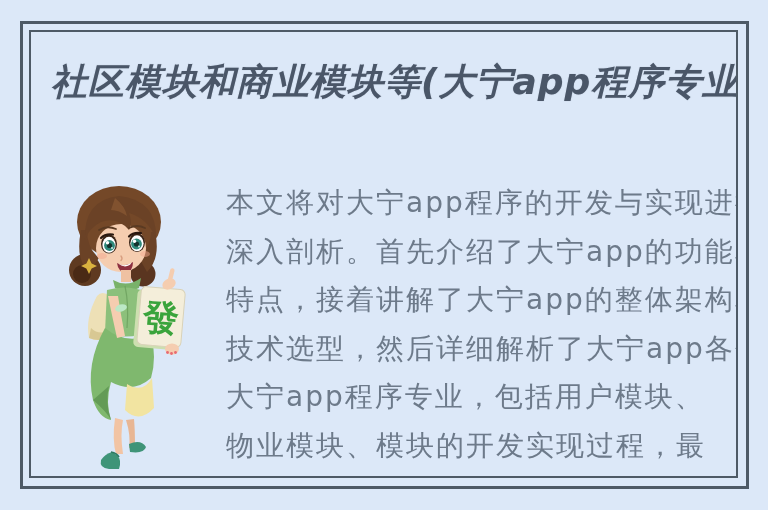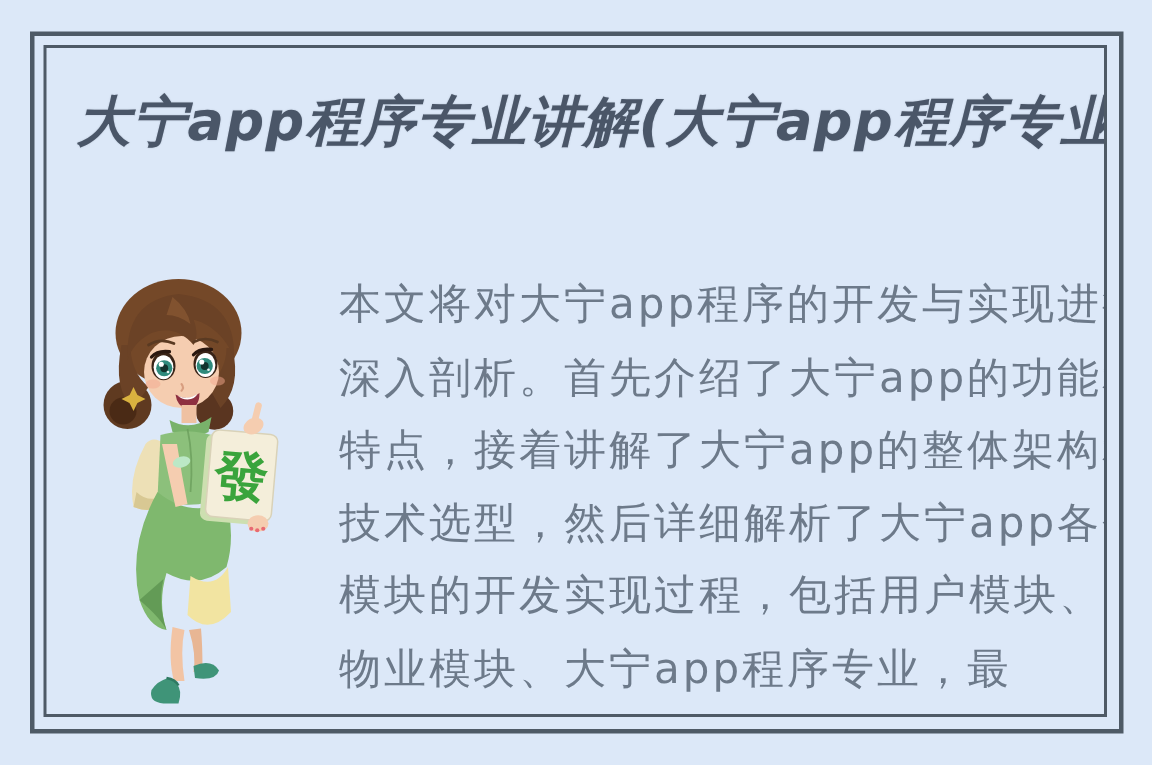--- a/index.html
+++ b/index.html
@@ -36,21 +36,21 @@
     position:absolute;left:24px;top:146px;width:180px;height:295px;
   }
 </style>
 </head>
 <body>
 
 <div class="outer-frame">
   <div class="inner-frame">
 
     <div class="title-block">
-      <div>大宁app程序专业讲解(大宁app程序专业</div>
+      <div>社区模块和商业模块等(大宁app程序专业</div>
     </div>
 
     <svg class="mascot" viewBox="0 0 180 295" aria-hidden="true">
 
       <circle cx="30" cy="92" r="16" fill="#5f3a20"></circle>
       <circle cx="88" cy="96" r="12.5" fill="#5a3520"></circle>
       <circle cx="27" cy="96" r="9" fill="#4a2a15"></circle>
 
       <ellipse cx="64" cy="44" rx="42" ry="36" fill="#744828"></ellipse>
       <path d="M26,52 Q20,82 34,94 L44,80 Q32,70 32,52 Z" fill="#6b4226"></path>
@@ -139,18 +139,18 @@
         <path d="M57,274 Q50,276 46,282 Q44,290 54,291 L64,291 Q67,282 62,277 Z" fill="#3f9478"></path>
         <path d="M56,274 q6,1 8,5" stroke="#2e7a62" stroke-width="1.6" fill="none"></path>
       </g>
     </svg>
 
     <div class="body-block">
       <div class="body-line">本文将对大宁app程序的开发与实现进行</div>
       <div class="body-line">深入剖析。首先介绍了大宁app的功能和</div>
       <div class="body-line">特点，接着讲解了大宁app的整体架构和</div>
       <div class="body-line">技术选型，然后详细解析了大宁app各个</div>
-      <div class="body-line">模块的开发实现过程，包括用户模块、</div>
-      <div class="body-line">物业模块、大宁app程序专业，最</div>
+      <div class="body-line">大宁app程序专业，包括用户模块、</div>
+      <div class="body-line">物业模块、模块的开发实现过程，最</div>
     </div>
 
   </div>
 </div>
 
 </body></html>

